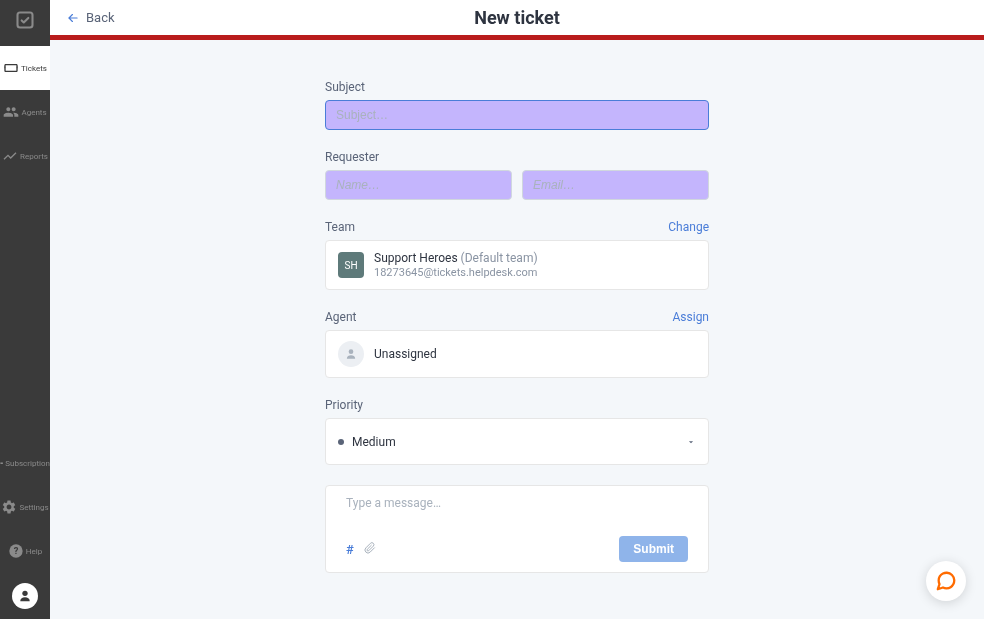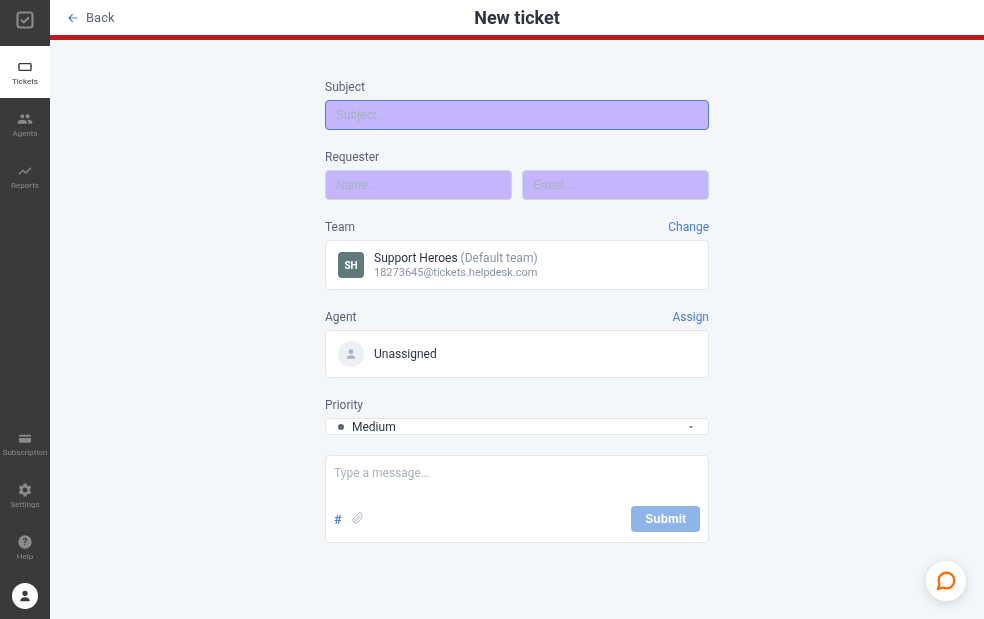--- a/index.html
+++ b/index.html
@@ -25,23 +25,22 @@
     .sidebar-logo {
       width: 50px;
       height: 40px;
       display: flex;
       align-items: center;
       justify-content: center;
       margin-bottom: 6px;
     }
     .sidebar-item {
       width: 50px;
-      height: 52px;
-      display: flex;
-      flex-direction: column;
+      height: 44px;
+      display: flex;
       align-items: center;
       justify-content: center;
       color: #8a8a8a;
       cursor: pointer;
       font-size: 8px;
       gap: 2px;
     }
     .sidebar-item.active {
       background: #fff;
       color: #3a3a3a;
@@ -141,21 +140,21 @@
       align-items: center;
       gap: 10px;
     }
     .team-avatar {
       width: 26px;
       height: 26px;
       border-radius: 4px;
       background: #5e7a7a;
       color: #fff;
       font-size: 10px;
-      font-weight: 700;
+      font-weight: 400;
       display: flex;
       align-items: center;
       justify-content: center;
     }
     .team-info { flex: 1; }
     .team-name { font-size: 12px; color: #2e3440; }
     .team-name .default { color: #8a94a3; font-weight: 400; }
     .team-email { font-size: 11px; color: #8a94a3; margin-top: 1px; }
     
     .agent-avatar {
@@ -166,21 +165,21 @@
       display: flex;
       align-items: center;
       justify-content: center;
     }
     .agent-name { font-size: 12px; color: #2e3440; }
     
     .select-box {
       background: #fff;
       border: 1px solid #e6e6e6;
       border-radius: 4px;
-      height: 17px;
+      height: 47px;
       padding: 0 12px;
       display: flex;
       align-items: center;
       justify-content: space-between;
       cursor: pointer;
     }
     .priority-value {
       display: flex;
       align-items: center;
       gap: 8px;
@@ -192,21 +191,21 @@
       height: 6px;
       border-radius: 50%;
       background: #5a6478;
     }
     
     .message-box {
       background: #fff;
       border: 1px solid #e6e6e6;
       border-radius: 4px;
       height: 88px;
-      padding: 10px 8px;
+      padding: 10px 20px;
       display: flex;
       flex-direction: column;
       margin-top: 12px;
     }
     .message-input {
       flex: 1;
       border: none;
       outline: none;
       resize: none;
       font-family: inherit;

